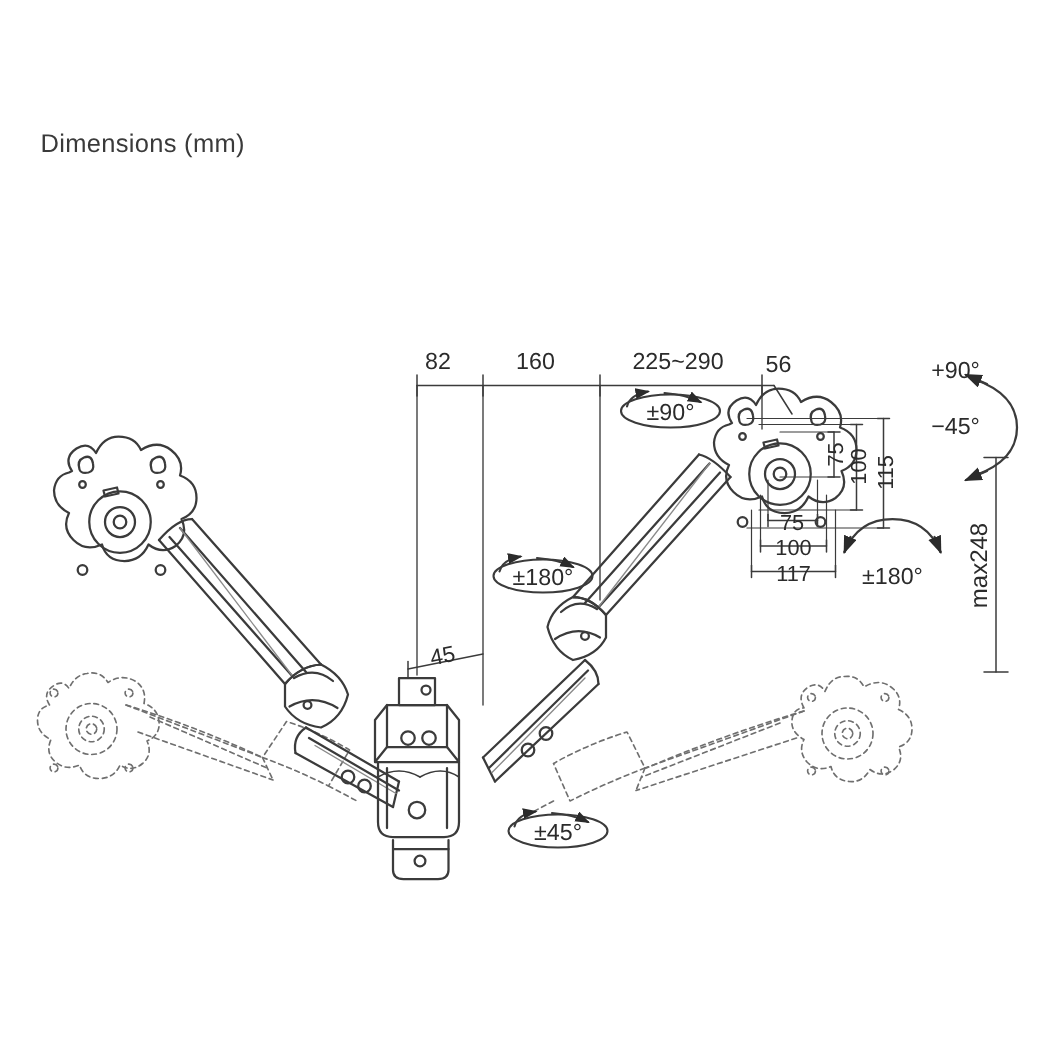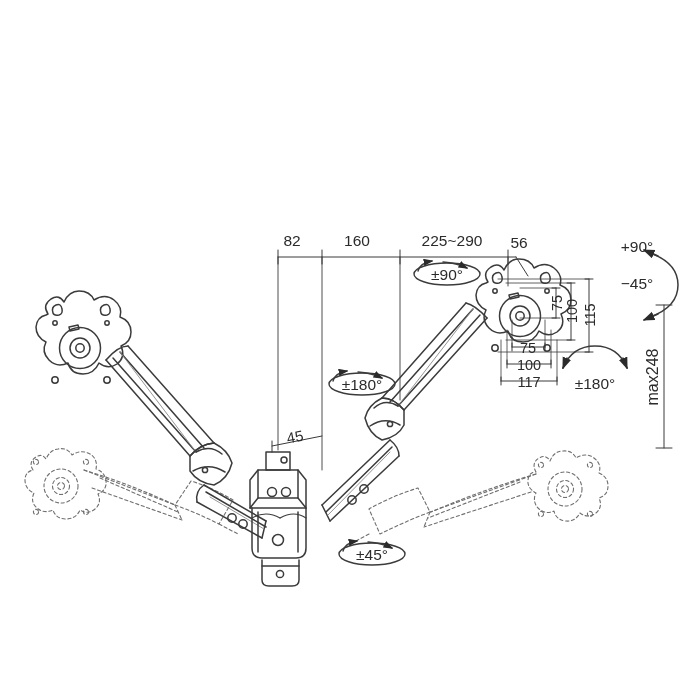--- a/index.html
+++ b/index.html
@@ -8,20 +8,21 @@
   #stage{position:relative;width:700px;height:700px;background:#fff;}
   #title{position:absolute;left:27px;top:86px;font-size:17px;letter-spacing:.2px;color:#3a3a3a;}
   svg{position:absolute;left:0;top:0;width:700px;height:700px;}
   .lbl{font-family:"Liberation Sans", sans-serif;fill:#2b2b2b;}
 </style>
 </head>
 <body>
 
 <div id="stage">
 
+  <div id="title">Dimensions (mm)</div>
 
   <svg viewBox="0 0 700 700" xmlns="http://www.w3.org/2000/svg">
     <defs>
       <marker id="ar" markerWidth="8" markerHeight="8" refX="7" refY="3" orient="auto">
         <path d="M0,0 L8,3 L0,6 z" fill="#2b2b2b"></path>
       </marker>
       <marker id="arS" markerWidth="7" markerHeight="7" refX="6" refY="2.6" orient="auto">
         <path d="M0,0 L7,2.6 L0,5.2 z" fill="#2b2b2b"></path>
       </marker>
     </defs>

